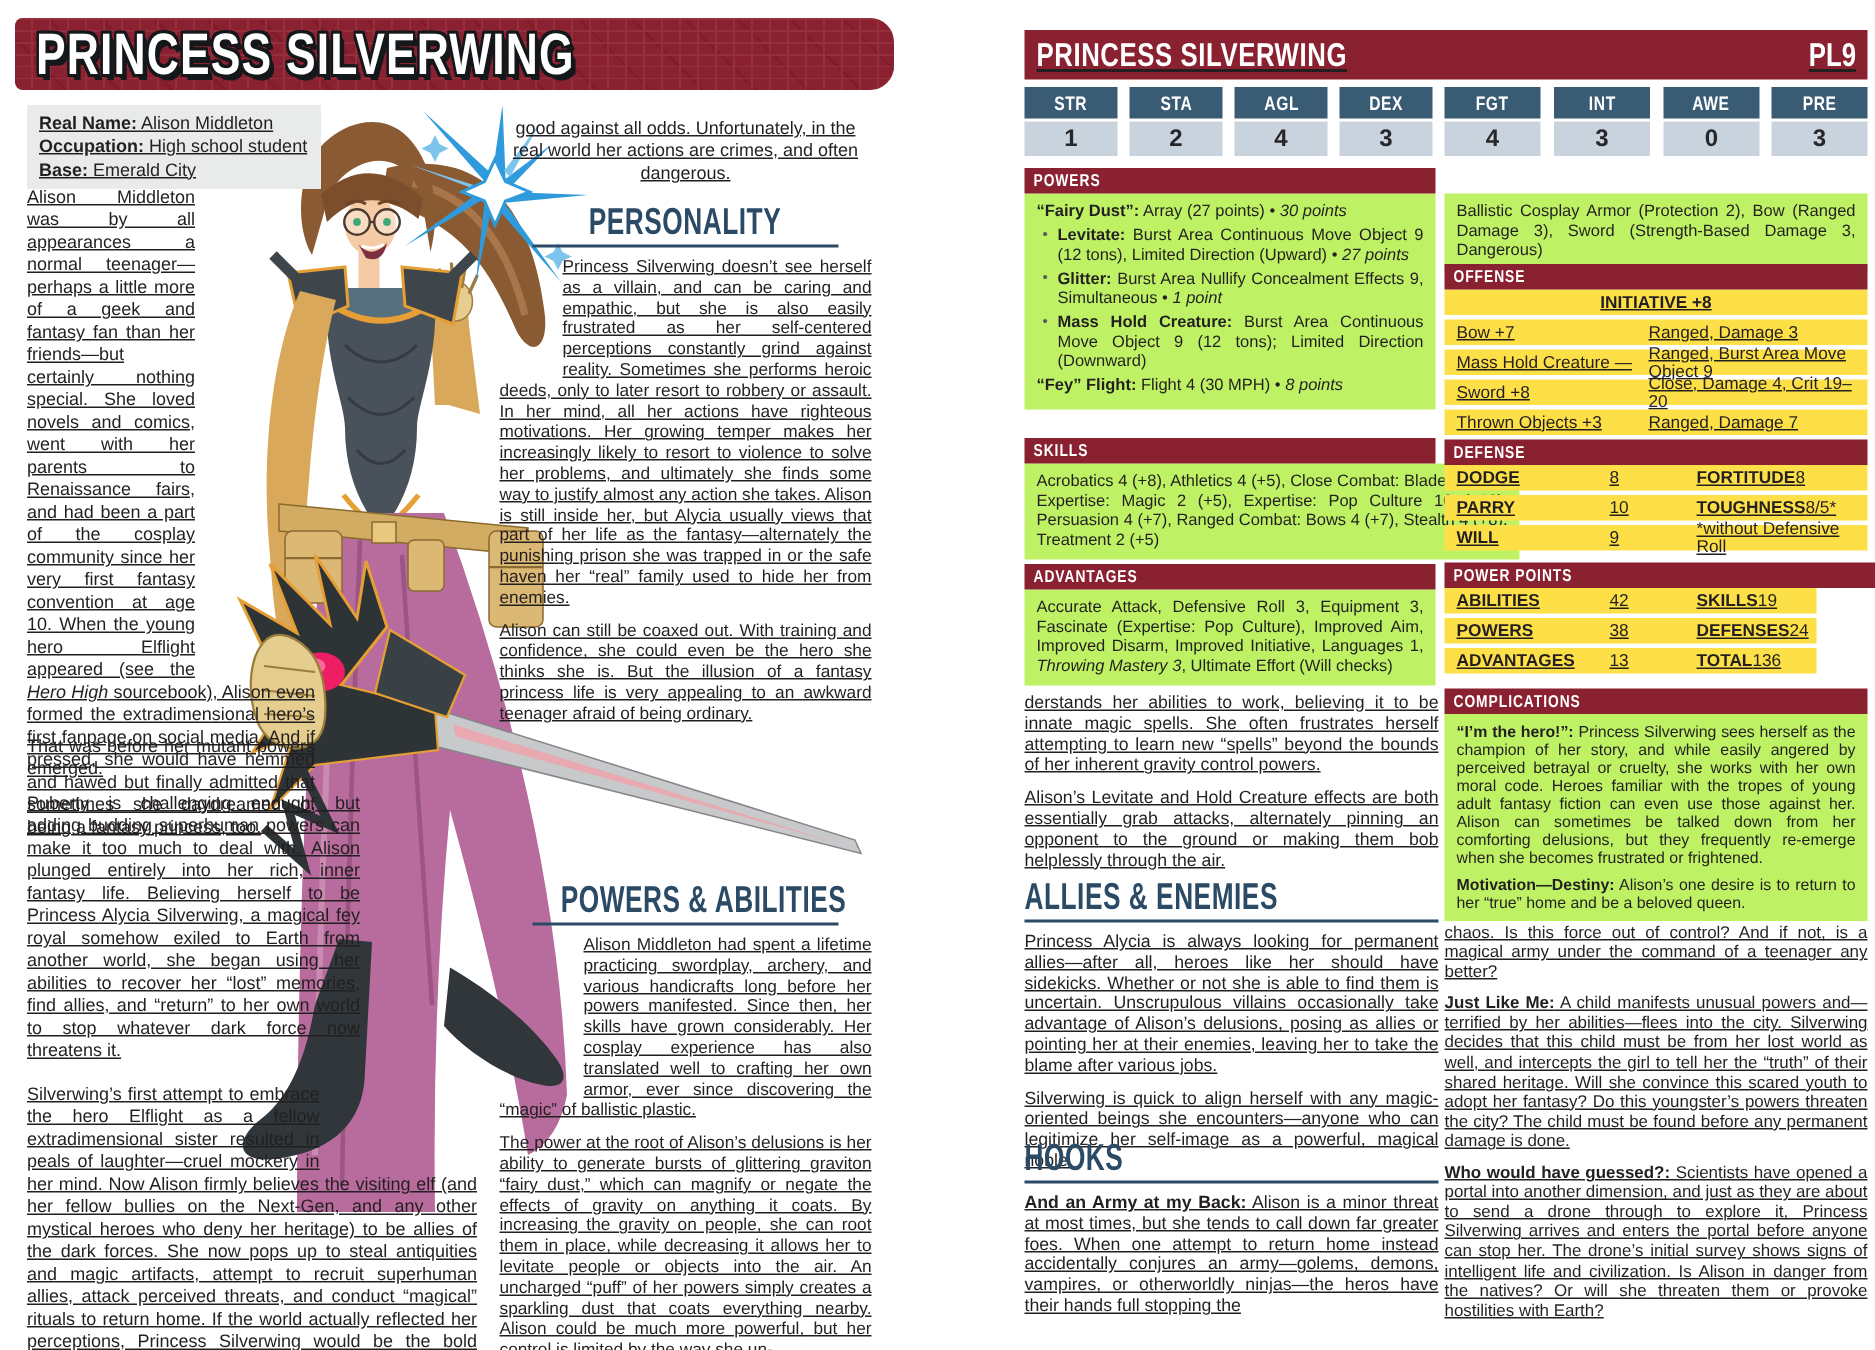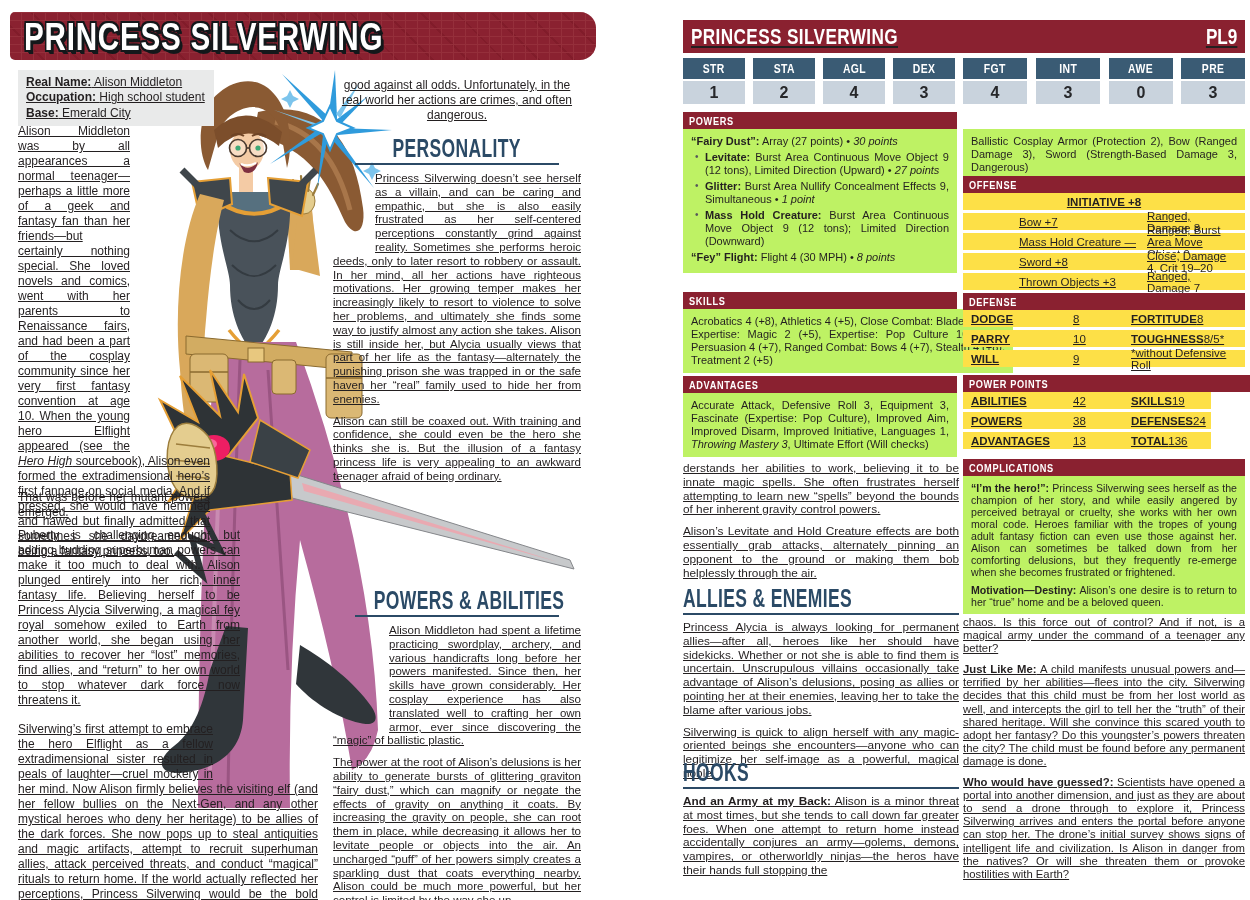--- a/index.html
+++ b/index.html
@@ -63,21 +63,21 @@
     font-size:11.5px; font-weight:bold; color:#fff; letter-spacing:.8px; white-space:nowrap; }
   .gbox { position:absolute; background:#bef264; padding:6px 8px; z-index:2; }
 
   .pw-item { margin-bottom:3px; }
   .pw-bullet { padding-left:14px; position:relative; }
   .pw-bullet::before { content:"•"; position:absolute; left:4px; top:0; color:#58595B; font-size:10px; }
 
   .trow { position:relative; display:flex; align-items:center; height:17px; margin-bottom:3px;
     background:#fde047; font-size:11.5px; padding:0 8px; }
   .trow.center { justify-content:center; font-weight:bold; }
-  .o-att { flex:0 0 128px;margin-left:48px; }
+  .o-att { flex:0 0 128px; }
   .d-l { flex:0 0 102px; font-weight:bold; }
   .d-v { flex:0 0 58px; }
   .d-r { flex:1; font-weight:bold; }
   .d-rv { flex:0 0 40px; }
   .d-note { flex:1; font-weight:normal; }
 
   .comp-p { margin-bottom:5px; }
   svg { display:block; }
 </style>
 </head>

